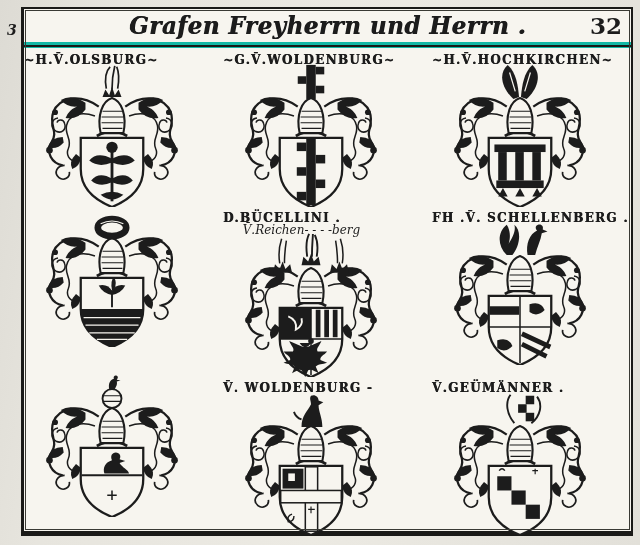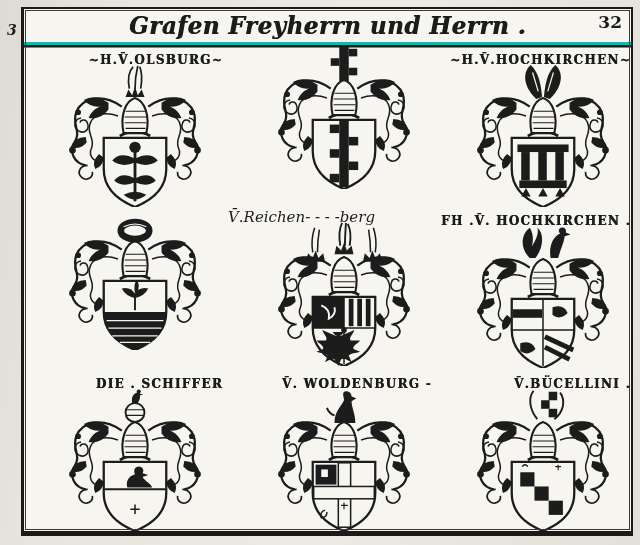--- a/index.html
+++ b/index.html
@@ -8,27 +8,27 @@
         background:linear-gradient(100deg,#dddbd4 0%,#e7e5de 18%,#eceae3 55%,#e2e0d9 100%);}
   .margin-note{position:absolute;left:7px;top:22px;font-size:14px;font-style:italic;font-weight:bold;}
   .frame{position:absolute;left:21px;top:7px;right:7px;bottom:9px;background:#f7f5ef;
          border:2px solid #1a1a18;border-bottom-width:5px;border-left-width:3px;}
   .frame::before{content:"";position:absolute;inset:1px;border:1px solid #3a3a34;pointer-events:none;z-index:5;}
   .titlebar{position:absolute;left:0;right:0;top:0;height:33px;border-bottom:6px solid #14b8a6;
             display:flex;align-items:center;justify-content:center;}
   .titlebar::after{content:"";position:absolute;left:0;right:0;bottom:-5px;height:2px;background:#1a1a18;}
   .title{font-size:23px;font-weight:bold;font-style:italic;letter-spacing:.5px;
          transform:scaleY(1.04);text-shadow:.6px 0 0 #1c1c1c;}
-  .pagenum{position:absolute;right:9px;top:3px;font-size:17px;font-weight:bold;}
+  .pagenum{position:absolute;right:9px;top:3px;font-size:23px;font-weight:bold;}
   .content{position:absolute;left:0;right:0;top:40px;bottom:0;
            display:grid;grid-template-columns:1fr 1.05fr 1fr;grid-template-rows:1.02fr 1.03fr 0.95fr;}
-  .cell{position:relative;display:flex;flex-direction:column;align-items:flex-end;overflow:visible;}
+  .cell{position:relative;display:flex;flex-direction:column;align-items:flex-start;overflow:visible;}
   .caption{font-size:12px;font-weight:bold;letter-spacing:1.3px;white-space:nowrap;
            margin-top:4px;z-index:2;text-shadow:.4px 0 0 #1c1c1c;}
-  .annotation{font-size:15px;font-style:italic;margin-top:-2px;z-index:2;
+  .annotation{font-size:12px;font-style:italic;margin-top:-2px;z-index:2;
               align-self:center;transform:translateX(-26px);}
   svg.crest{width:176px;height:144px;margin-top:-4px;flex:0 0 auto;}
   .ink{fill:#1c1c1c;}
 </style>
 </head>
 <body>
 
 <svg width="0" height="0" style="position:absolute" aria-hidden="true">
   <defs>
     <path id="shieldP" d="M57,79 L123,79 L123,112 C123,132 110,144 90,152 C70,144 57,132 57,112 Z"></path>
@@ -82,20 +82,21 @@
             <path d="M90,101 q-16,-8 -24,2 q10,8 24,2 Z"></path>
             <path d="M90,101 q16,-8 24,2 q-10,8 -24,2 Z"></path>
             <path d="M90,122 q-14,-8 -22,2 q9,8 22,2 Z"></path>
             <path d="M90,122 q14,-8 22,2 q-9,8 -22,2 Z"></path>
             <path d="M78,139 q12,10 24,0 q-12,-6 -24,0 Z"></path>
           </g>
         </svg>
       </div>
 
       <div class="cell">
+        <div class="caption">~G.V̄.WOLDENBURG~</div>
         <svg class="crest" viewBox="0 0 180 152">
           <use href="#achvG"></use>
           <g class="ink">
             <rect x="85" y="2" width="10" height="36"></rect>
             <rect x="95" y="4" width="9" height="8"></rect>
             <rect x="76" y="14" width="9" height="8"></rect>
             <rect x="95" y="24" width="9" height="8"></rect>
           </g>
           <g class="ink">
             <rect x="85" y="80" width="10" height="70"></rect>
@@ -140,20 +141,21 @@
             <path d="M60,121 h60 M62,129 h56 M66,137 h48 M74,144 h32" stroke="#f7f5ef" stroke-width="1.4" fill="none"></path>
             <path d="M90,110 L90,92" stroke="#1c1c1c" stroke-width="2" fill="none"></path>
             <path d="M90,97 q-10,-2 -14,-10 q10,-2 14,6 Z" class="ink"></path>
             <path d="M90,97 q10,-2 14,-10 q-10,-2 -14,6 Z" class="ink"></path>
             <path d="M90,92 q-2,-10 2,-14 q4,6 0,14 Z" class="ink"></path>
           </g>
         </svg>
       </div>
 
       <div class="cell">
+        <div class="caption">D.BÜCELLINI .</div>
         <div class="annotation">V̄.Reichen- - - -berg</div>
         <svg class="crest" viewBox="0 0 180 152">
           <use href="#achvG"></use>
           <g class="ink">
             <path d="M50,42 l2,-9 l5,5 l3,-8 l3,8 l5,-5 l2,9 Z"></path>
             <path d="M110,42 l2,-9 l5,5 l3,-8 l3,8 l5,-5 l2,9 Z"></path>
             <path d="M80,34 l2,-9 l5,5 l3,-8 l3,8 l5,-5 l2,9 Z"></path>
             <path d="M86,25 C84,12 86,5 88,1 M91,25 C91,12 92,5 92,1 M96,25 C98,13 96,6 94,2" fill="none" stroke="#1c1c1c" stroke-width="2"></path>
             <path d="M57,32 C55,20 57,12 59,6 M62,32 C62,22 63,14 64,8" fill="none" stroke="#1c1c1c" stroke-width="1.6"></path>
             <path d="M123,32 C125,20 123,12 121,6 M118,32 C118,22 117,14 116,8" fill="none" stroke="#1c1c1c" stroke-width="1.6"></path>
@@ -165,39 +167,38 @@
             <rect x="104" y="81" width="5" height="29" class="ink"></rect>
             <rect x="113" y="81" width="5" height="29" class="ink"></rect>
             <path d="M90,79 V150 M57,112 H123" stroke="#1c1c1c" stroke-width="1.6" fill="none"></path>
             <path d="M90,116 c-2,4 -6,5 -9,4 l-14,-6 c2,5 6,8 4,11 l-10,0 c3,4 8,5 7,9 l-7,3 c5,2 9,1 12,4 l-3,7 c4,-2 8,-5 10,-3 l4,7 l3,-7 c3,-2 7,1 11,3 l-3,-7 c3,-3 7,-2 12,-4 l-7,-3 c-1,-4 4,-5 7,-9 l-10,0 c-2,-3 2,-6 4,-11 l-14,6 c-3,1 -7,0 -9,-4 Z" class="ink"></path>
             <circle cx="90" cy="114" r="3" class="ink"></circle>
           </g>
         </svg>
       </div>
 
       <div class="cell">
-        <div class="caption">FH .V̄. HOCHKIRCHEN .</div>
+        <div class="caption">FH .V̄. SCHELLENBERG .</div>
         <svg class="crest" viewBox="0 0 180 152">
           <use href="#achvG"></use>
           <g class="ink">
             <path d="M76,36 C66,26 66,12 76,4 C80,10 80,18 78,24 C82,18 86,10 84,4 C92,10 90,26 82,36 Z"></path>
             <path d="M98,36 C96,24 100,14 108,10 C106,8 106,5 109,4 C113,3 115,6 114,9 L119,11 L113,13 C112,20 108,28 106,36 Z"></path>
           </g>
           <g>
             <path d="M90,79 V150 M57,112 H123" stroke="#1c1c1c" stroke-width="1.6" fill="none"></path>
             <rect x="58" y="90" width="31" height="9" class="ink"></rect>
             <path d="M100,88 q12,-4 16,6 q-8,8 -16,2 Z" class="ink"></path>
             <path d="M66,126 q12,-4 16,6 q-8,8 -16,2 Z" class="ink"></path>
             <path d="M92,119 L122,133 M92,130 L118,143" stroke="#1c1c1c" stroke-width="5" fill="none"></path>
           </g>
         </svg>
       </div>
 
       <div class="cell">
-        <div class="caption">DIE . SCHIFFER</div>
         <svg class="crest" viewBox="0 0 180 152">
           <use href="#achvG"></use>
           <g>
             <circle cx="90" cy="27" r="10" fill="#f7f5ef" stroke="#1c1c1c" stroke-width="2"></circle>
             <path d="M81,24 h18 M81,30 h18" stroke="#1c1c1c" stroke-width="1.2" fill="none"></path>
             <path d="M87,17 C86,11 88,7 92,6 C91,4 93,2 95,3 C97,4 96,6 95,7 L99,8 L95,9 C96,12 94,15 93,17 Z" class="ink"></path>
           </g>
           <g>
             <path d="M58,108 H122" stroke="#1c1c1c" stroke-width="2" fill="none"></path>
             <path d="M82,106 C80,100 83,94 90,92 C88,88 90,84 94,84 C98,84 100,88 98,91 L104,93 L98,95 C101,100 107,102 108,106 Z" class="ink"></path>
@@ -219,21 +220,21 @@
             <rect x="58" y="105" width="64" height="13" fill="#f7f5ef" stroke="#1c1c1c" stroke-width="1.6"></rect>
             <rect x="60" y="82" width="22" height="21" class="ink"></rect>
             <rect x="66" y="87" width="7" height="8" fill="#f7f5ef"></rect>
             <path d="M70,130 q-6,2 -4,8 q6,0 6,-6" stroke="#1c1c1c" stroke-width="1.5" fill="none"></path>
             <path d="M90,122 v7 M87,125 h7" stroke="#1c1c1c" stroke-width="1.2" fill="none"></path>
           </g>
         </svg>
       </div>
 
       <div class="cell">
-        <div class="caption">V̄.BÜCELLINI .</div>
+        <div class="caption">V̄.GEÜMÄNNER .</div>
         <svg class="crest" viewBox="0 0 180 152">
           <use href="#achvG"></use>
           <g class="ink">
             <rect x="96" y="5" width="9" height="9"></rect>
             <rect x="88" y="14" width="9" height="9"></rect>
             <rect x="96" y="23" width="9" height="9"></rect>
             <path d="M84,34 C76,24 74,12 80,4 M102,34 C112,26 114,14 108,6" stroke="#1c1c1c" stroke-width="2" fill="none"></path>
           </g>
           <g class="ink">
             <rect x="66" y="90" width="15" height="15"></rect>

